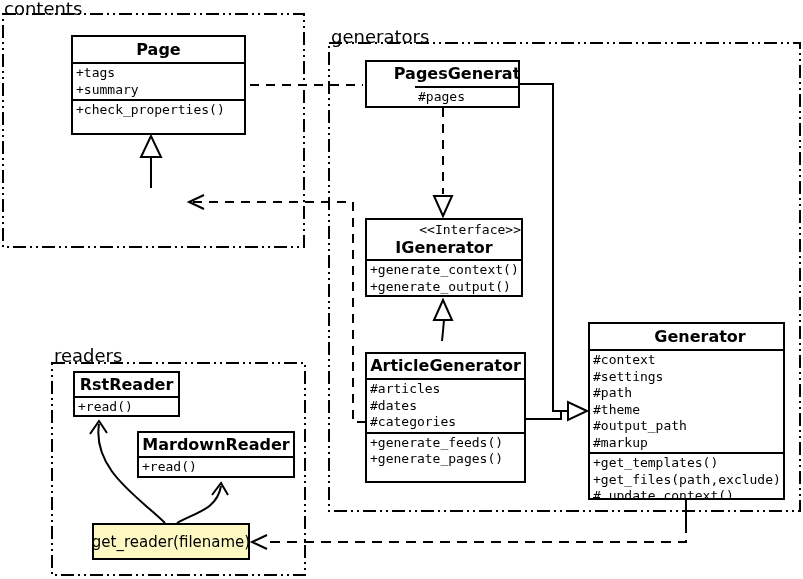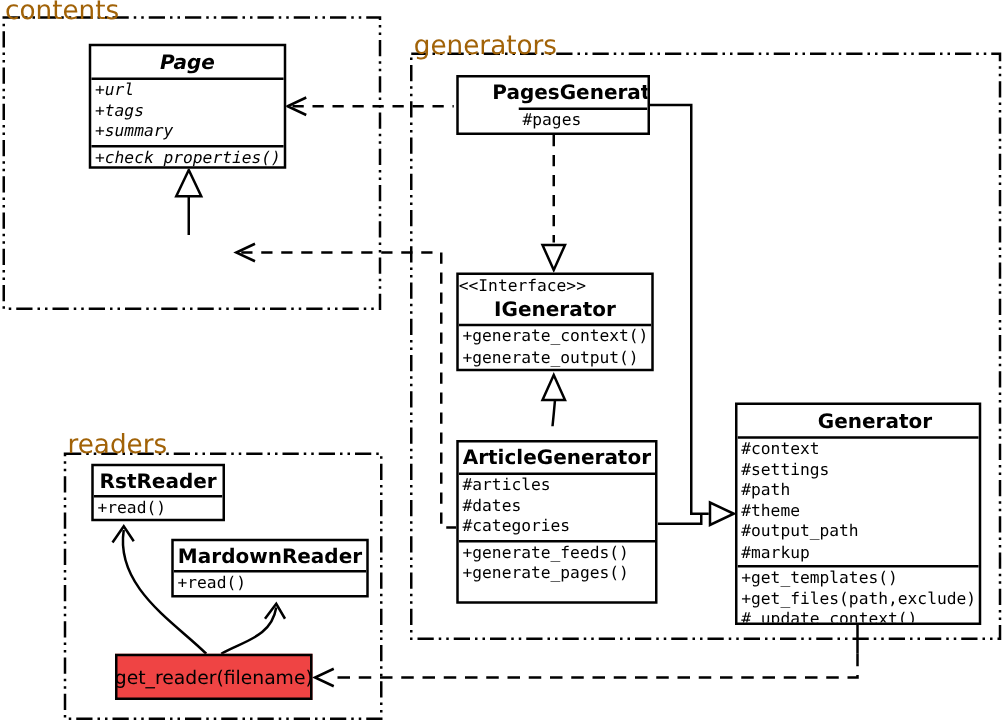--- a/index.html
+++ b/index.html
@@ -9,45 +9,45 @@
     position: relative;
     font-family: "DejaVu Sans", sans-serif;
     color: #000;
     overflow: hidden;
   }
   #stage { position: absolute; left: 0; top: 0; width: 803px; height: 579px; }
   svg.wires { position: absolute; left: 0; top: 0; z-index: 1; }
 
   .pkg-label {
     position: absolute; z-index: 3;
-    font-size: 21px; line-height: 17px; color: #a16207;
+    font-size: 18px; line-height: 17px; color: #000000;
   }
   .cls {
     position: absolute; z-index: 2;
     background: #fff; border: 2px solid #000;
     overflow: hidden;
   }
   .cls-title {
     font-weight: bold; font-size: 16px; line-height: 18px;
     display: flex; align-items: center; justify-content: center;
     text-align: center;
   }
   .stereotype {
     font-family: "DejaVu Sans Mono", monospace;
     font-size: 13px; line-height: 16px; font-weight: normal;
-    text-align: left;
+    text-align: right;
   }
   .comp { border-top: 2px solid #000; padding: 1px 3px; }
   .mono {
     font-family: "DejaVu Sans Mono", monospace;
     font-size: 13px; line-height: 16.5px; white-space: pre;
   }
   .plainbox {
     position: absolute; z-index: 2;
-    background: #ef4444; border: 2px solid #000;
+    background: #fef9c3; border: 2px solid #000;
     display: flex; align-items: center; justify-content: center;
     font-size: 15px;
   }
 </style>
 </head>
 <body>
 
 <div id="stage">
 
   <svg class="wires" width="803" height="579" viewBox="0 0 803 579">
@@ -101,24 +101,23 @@
     <g stroke="#000" stroke-width="2" fill="none">
       <path d="M 177,523 C 194,513 217,510 221,486"></path>
       <polyline points="212,495 221,483 228,495"></polyline>
     </g>
   </svg>
 
   <div class="pkg-label" style="left:4px; top:0px;">contents</div>
   <div class="pkg-label" style="left:331px; top:28px;">generators</div>
   <div class="pkg-label" style="left:54px; top:347px;">readers</div>
 
-  <div class="cls" style="left:71px; top:35px; width:158px; height:100px;font-style:italic;">
+  <div class="cls" style="left:71px; top:35px; width:175px; height:100px;">
     <div class="cls-title" style="height:25px;">Page</div>
     <div class="comp">
-      <div class="mono">+url</div>
       <div class="mono">+tags</div>
       <div class="mono">+summary</div>
     </div>
     <div class="comp">
       <div class="mono">+check_properties()</div>
     </div>
   </div>
 
 
   <div class="cls" style="left:365px; top:60px; width:155px; height:48px;padding-left:48px;">

